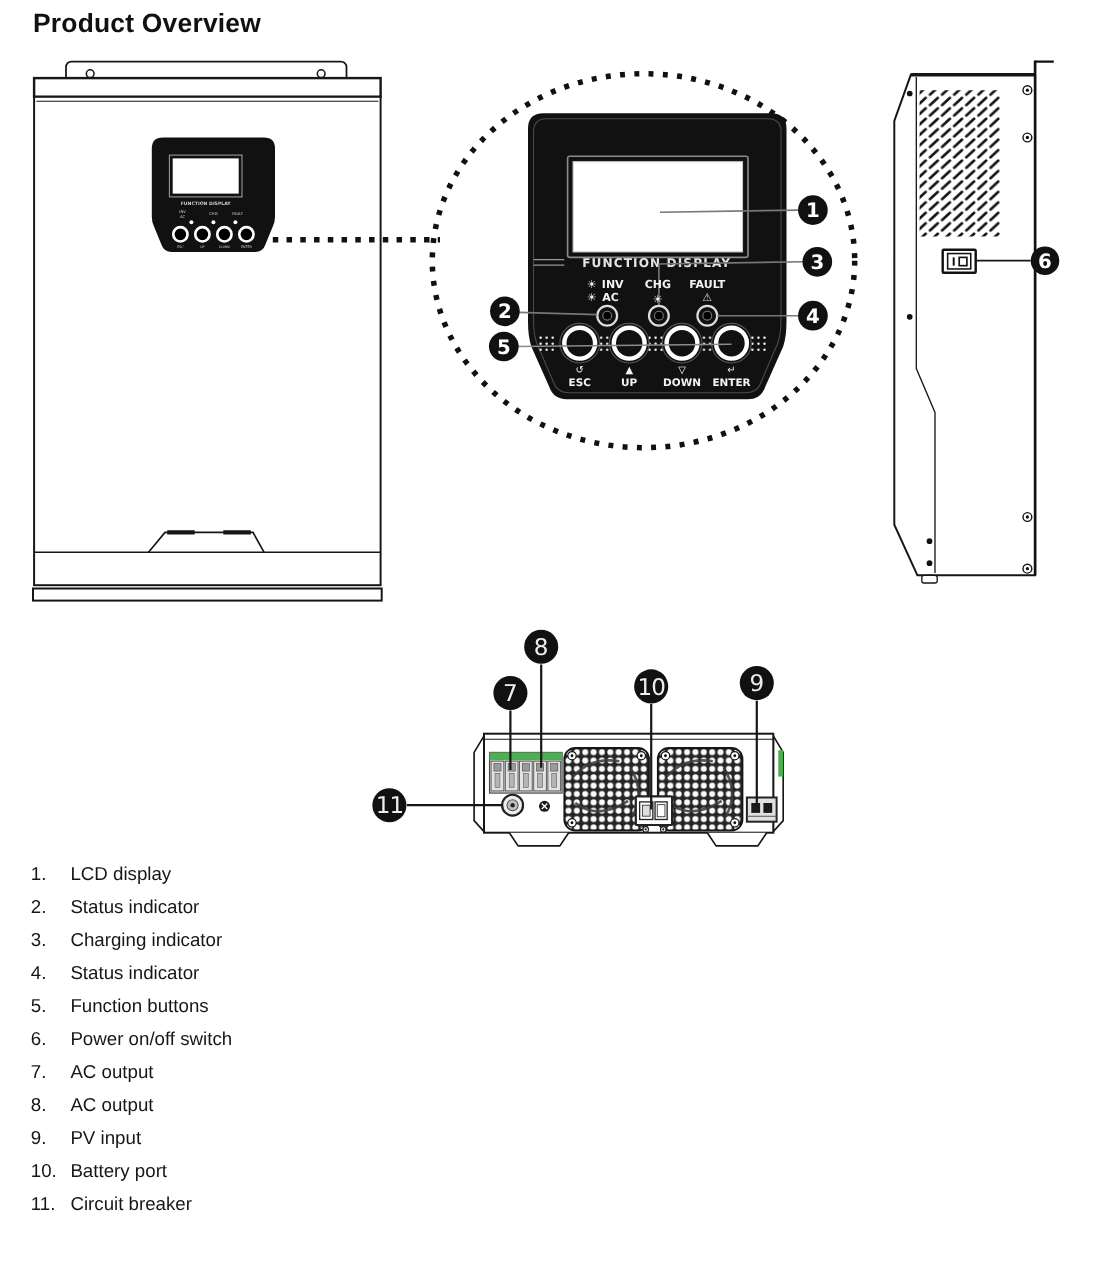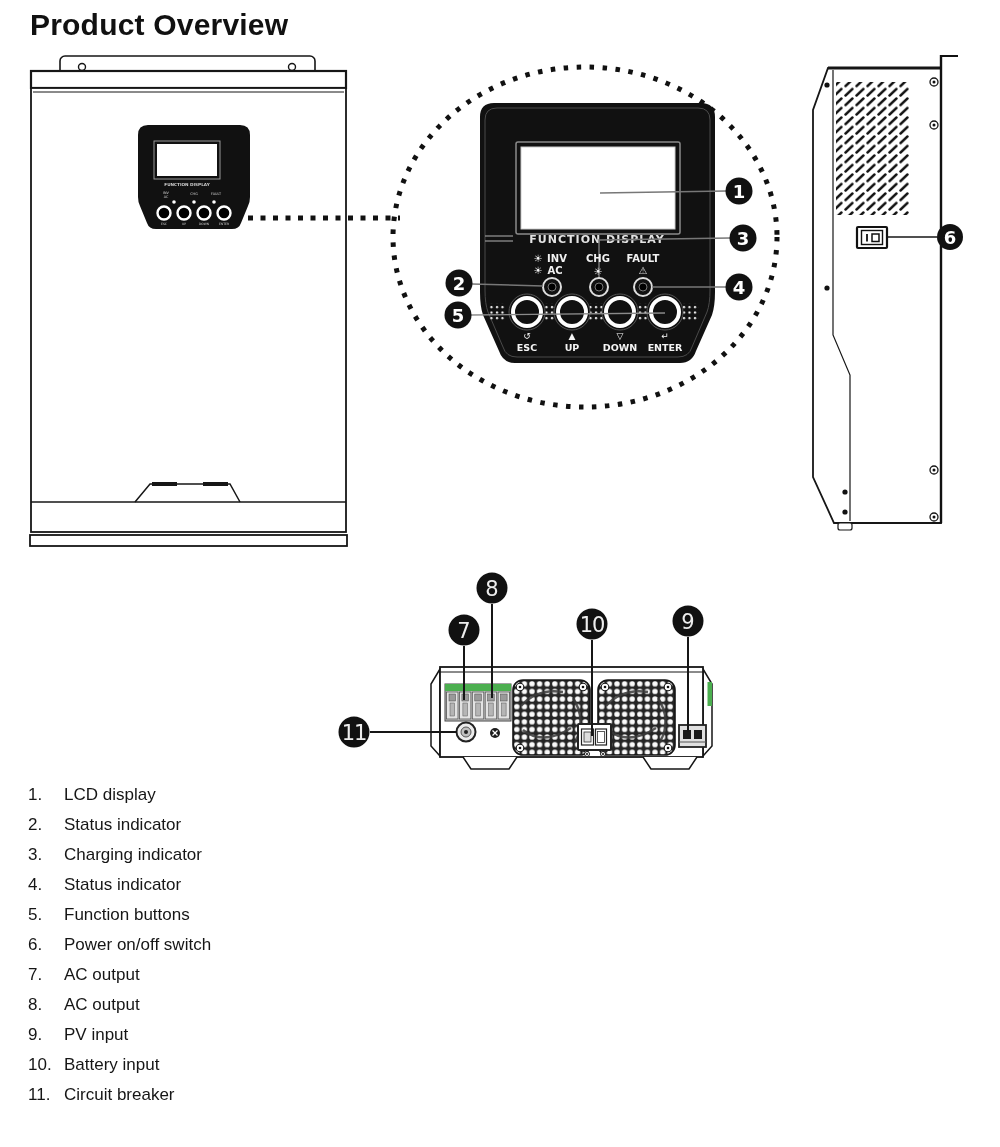--- a/index.html
+++ b/index.html
@@ -2,21 +2,21 @@
 <html><head>
 <meta charset="utf-8">
 <style>
   html,body{margin:0;padding:0;}
   body{
     width:1000px;height:1147px;background:#ffffff;position:relative;
     font-family:"Liberation Sans",sans-serif;color:#151515;overflow:hidden;
   }
   .abs{position:absolute;}
   #page-title{
-    left:30px;top:8px;font-size:30px;font-weight:bold;color:#111;
+    left:30px;top:8px;font-size:24px;font-weight:bold;color:#111;
     letter-spacing:.2px;
   }
   #legend{left:28px;top:780px;width:420px;}
   .legend-row{display:flex;height:30px;align-items:center;font-size:17px;color:#161616;}
   .legend-num{width:36px;flex:none;}
   svg{display:block;}
   svg text{font-family:"DejaVu Sans","Liberation Sans",sans-serif;}
   .t-callout{fill:#ffffff;font-weight:bold;font-size:18px;text-anchor:middle;}
   .t-callout-lite{fill:#ededed;font-weight:400;font-size:21px;text-anchor:middle;}
   .t-ind{fill:#f2f2f2;font-weight:bold;font-size:10px;text-anchor:middle;}
@@ -395,19 +395,19 @@
   <div class="legend-row">
     <span class="legend-num">8.</span>
     <span>AC output</span>
   </div>
   <div class="legend-row">
     <span class="legend-num">9.</span>
     <span>PV input</span>
   </div>
   <div class="legend-row">
     <span class="legend-num">10.</span>
-    <span>Battery input</span>
+    <span>Battery port</span>
   </div>
   <div class="legend-row">
     <span class="legend-num">11.</span>
     <span>Circuit breaker</span>
   </div>
 </div>
 
 </body></html>

